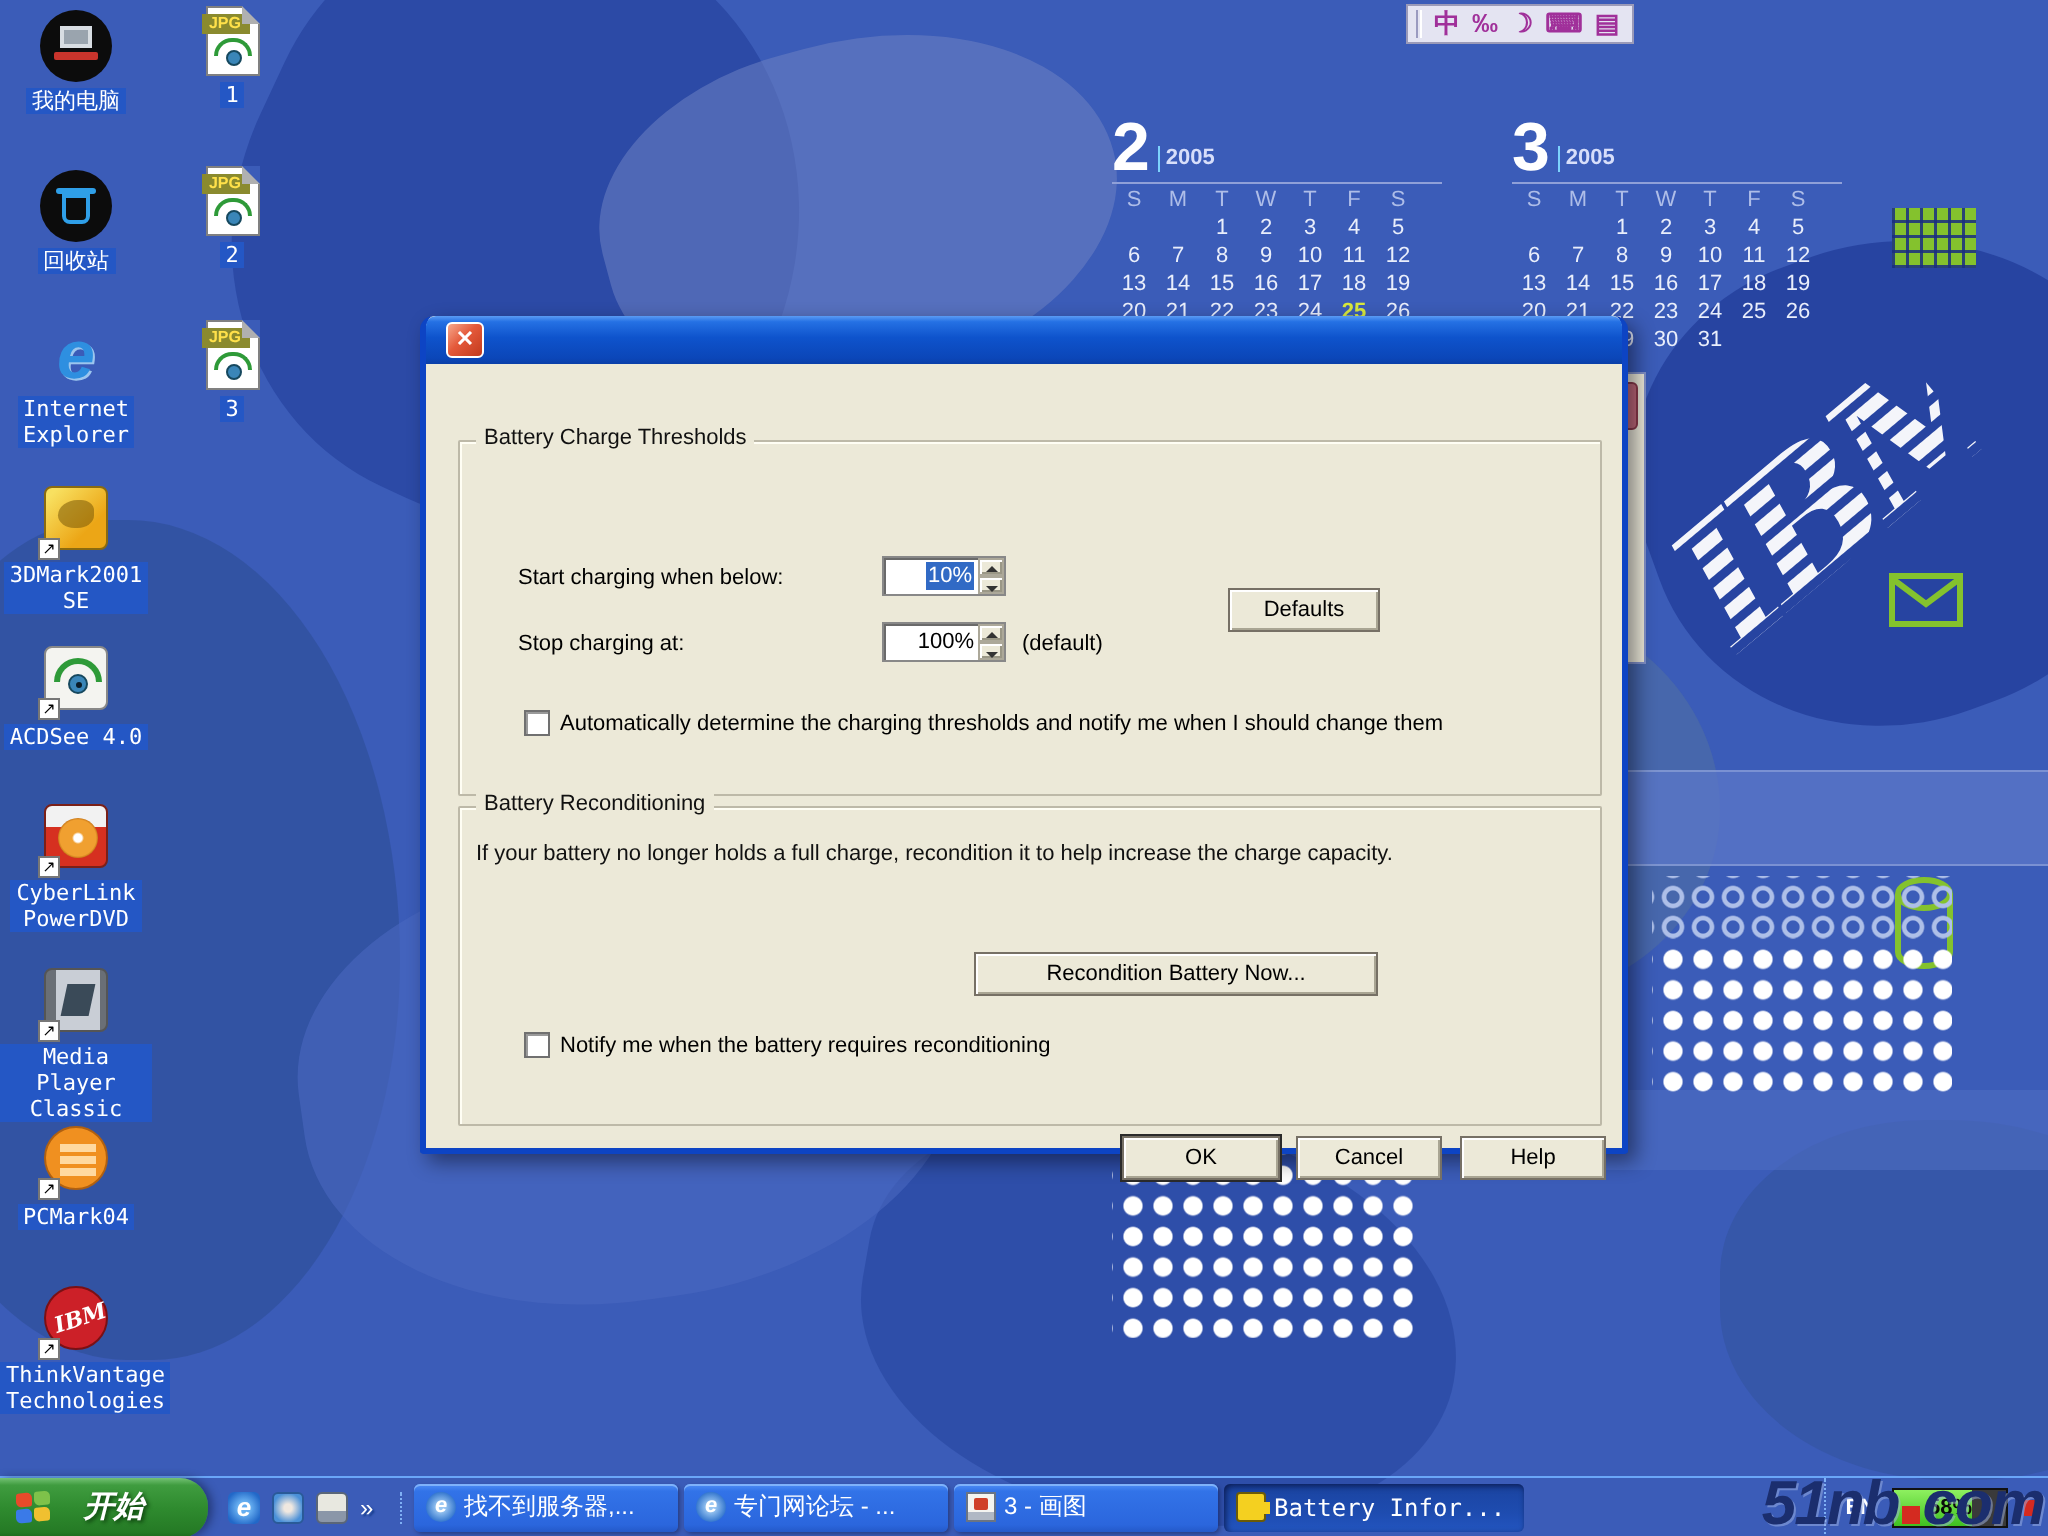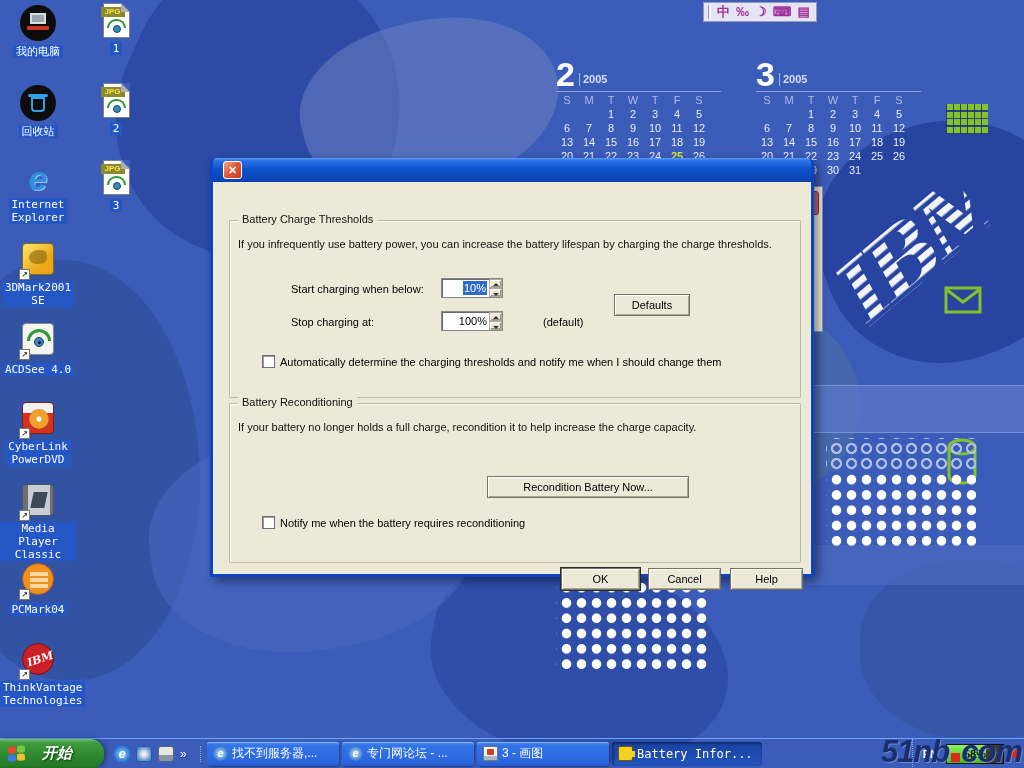--- a/index.html
+++ b/index.html
@@ -103,21 +103,21 @@
   .title-text { flex:1; color:#fff; font-family:"DejaVu Sans Mono",monospace; font-weight:bold; font-size:13px;
                 letter-spacing:1px; text-shadow:1px 1px 1px #09327e; }
   .closebtn { width:19px; height:18px; border-radius:3px; border:1px solid #fff; color:#fff; font-size:11px; font-weight:bold;
               line-height:16px; text-align:center; background:linear-gradient(135deg,#f6a88c 0%,#e4593a 45%,#c23a1e 100%); }
   .client { position:relative; width:100%; height:395px; font-size:11px; color:#000; }
   .grp { position:absolute; left:16px; width:572px; border:1px solid #bdb9a8; border-radius:1px;
          box-shadow:inset 1px 1px 0 #fffef4; }
   .grp-label { position:absolute; left:8px; top:-8px; background:#ece9d8; padding:0 4px; font-size:11px; color:#111; }
   .grp1 { top:38px; height:178px; } .grp2 { top:221px; height:160px; }
   .gdesc { position:absolute; left:8px; top:17px; font-size:11px; color:#111; }
-  .flabel { position:absolute; font-size:11px;margin-left:32px; }
+  .flabel { position:absolute; font-size:11px; }
   .spin { position:absolute; width:62px; height:20px; background:#fff; display:flex;
           border:1px solid #888; box-shadow:inset 1px 1px 0 #6a6a6a, inset -1px -1px 0 #fff; }
   .spin-val { flex:1; text-align:right; line-height:18px; padding-right:2px; font-size:11px; }
   .spin-val .sel { background:#316ac5; color:#fff; padding:1px 1px; }
   .spin-btns { width:13px; display:flex; flex-direction:column; }
   .spin-up,.spin-dn { flex:1; background:#ece9d8; border:1px solid #aca899; position:relative;
           box-shadow:inset 1px 1px 0 #fff, inset -1px -1px 0 #9a9786; }
   .spin-up::after { content:""; position:absolute; left:3px; top:3px; border:3px solid transparent; border-bottom:3px solid #333; border-top:none; }
   .spin-dn::after { content:""; position:absolute; left:3px; top:4px; border:3px solid transparent; border-top:3px solid #333; border-bottom:none; }
   .btn { position:absolute; background:#ece9d8; border:1px solid #767065; font-size:11px; text-align:center;
@@ -431,21 +431,20 @@
   </div>
 
   <div class="dialog">
     <div class="titlebar">
       <span class="closebtn">✕</span>
     </div>
     <div class="client">
 
       <div class="grp grp1">
         <span class="grp-label">Battery Charge Thresholds</span>
-        <span class="gdesc">If you infrequently use battery power, you can increase the battery lifespan by charging the charge thresholds.</span>
         <span class="flabel" style="left:29px;top:62px">Start charging when below:</span>
         <div class="spin" style="left:211px;top:57px">
           <span class="spin-val"><span class="sel">10%</span></span>
           <span class="spin-btns">
               <span class="spin-up"></span>
               <span class="spin-dn"></span>
             </span>
         </div>
         <button class="btn" style="left:384px;top:73px;width:76px;height:22px">Defaults</button>
         <span class="flabel" style="left:29px;top:95px">Stop charging at:</span>

